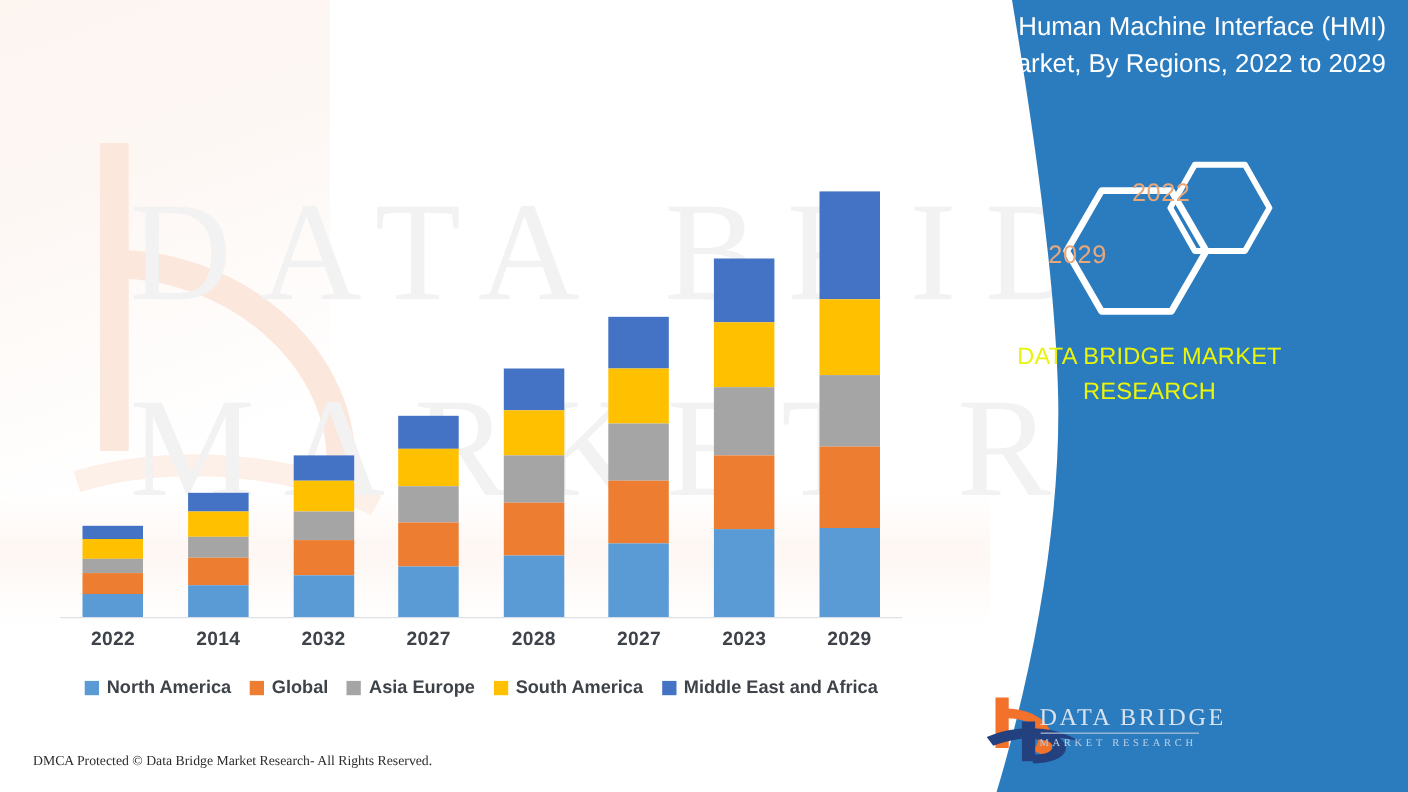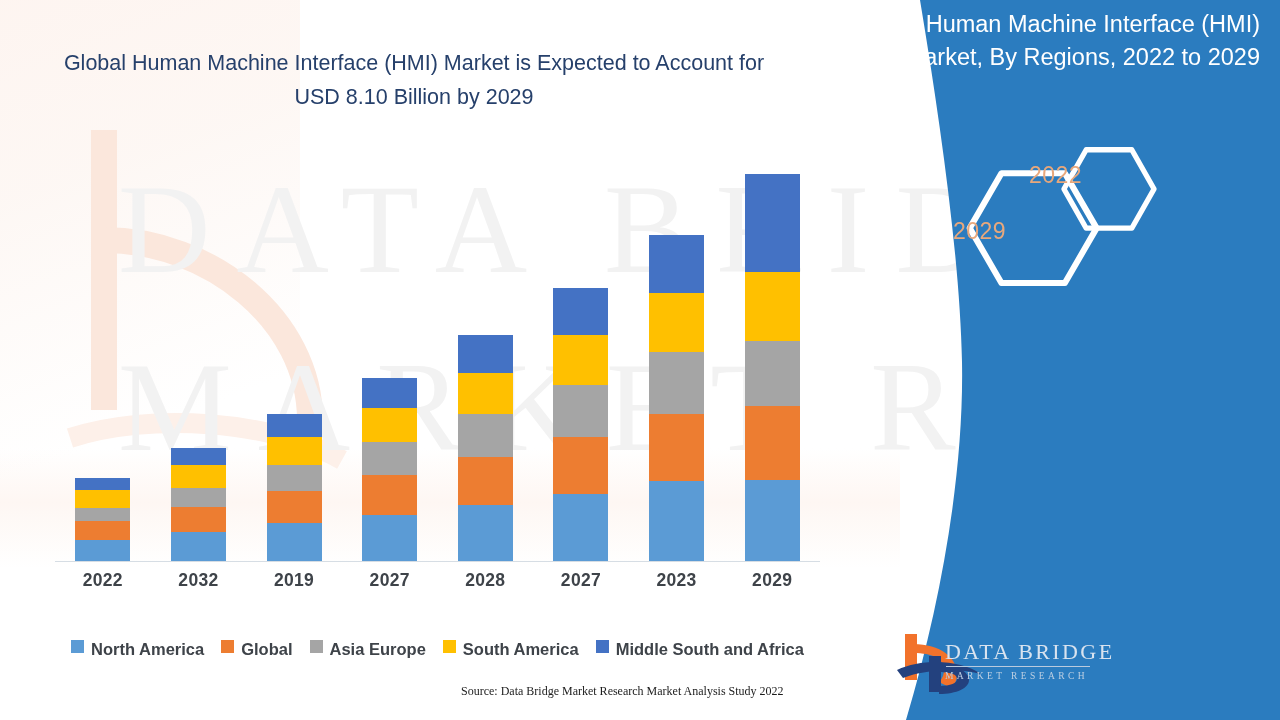--- a/index.html
+++ b/index.html
@@ -81,21 +81,21 @@
   .xlabels{position:absolute;left:55px;top:570px;width:765px;display:flex;}
   .xlab{
     flex:1 1 0;text-align:center;color:#3e4349;
     font-size:17.5px;font-weight:bold;letter-spacing:.3px;
   }
 
   .legend{
     position:absolute;left:55px;top:616px;width:765px;
     display:flex;justify-content:center;align-items:center;gap:17px;
   }
-  .leg-item{display:flex;gap:7px;margin-top:24px;}
+  .leg-item{display:flex;align-items:center;gap:7px;}
   .leg-swatch{width:13px;height:13px;display:block;}
   .leg-text{color:#3e4349;font-size:16.5px;font-weight:bold;white-space:nowrap;}
 
   
   .footer-left{
     position:absolute;left:30px;top:684px;
     font-family:"Liberation Serif", serif;
     font-size:12.5px;color:#2b2b2b;white-space:nowrap;
   }
   .footer-right{
@@ -136,38 +136,41 @@
       <svg width="470" height="720" viewBox="0 0 470 720" aria-hidden="true" style="position:absolute;left:0;top:0;">
 
         <polygon points="170,232 196,187 248,187 274,232 248,277 196,277" transform="translate(-55,0) scale(1.22) translate(6,-45)" fill="none" stroke="#ffffff" stroke-width="5" stroke-linejoin="round"></polygon>
 
         <polygon points="243,186 264,149 307,149 328,186 307,223 264,223" transform="translate(-10,-5) scale(1.06) translate(6,-3)" fill="none" stroke="#ffffff" stroke-width="5" stroke-linejoin="round"></polygon>
       </svg>
       <div class="hex-label" style="left:143px;top:218px;">2029</div>
       <div class="hex-label" style="left:219px;top:162px;">2022</div>
     </div>
 
+    <div class="brand-lines">
+      <div>DATA BRIDGE MARKET</div>
+      <div>RESEARCH</div>
+    </div>
   </div>
 
   <div class="logo-box">
     <svg viewBox="0 0 210 66" width="210" height="66" aria-hidden="true">
       <path d="M10 4 L22 4 L22 50 L10 50 Z" fill="#f2722b"></path>
       <path d="M18 14 C46 14 62 28 62 44 C62 50 60 54 56 58 L44 52 C48 48 49 44 49 40 C49 29 38 23 18 23 Z" fill="#f2722b"></path>
       <path d="M2 40 C28 28 66 30 86 44 C66 38 30 39 8 48 Z" fill="#23417e"></path>
       <path d="M34 26 L46 26 L46 62 L34 62 Z" fill="#23417e"></path>
       <path d="M42 34 C62 34 74 42 74 50 C74 58 62 64 44 64 L44 56 C56 56 62 53 62 49 C62 44 55 42 42 42 Z" fill="#23417e"></path>
     </svg>
   </div>
   <div class="logo-txt">
     <div class="logo-main">DATA BRIDGE</div>
     <div class="logo-rule"></div>
     <div class="logo-sub">MARKET RESEARCH</div>
   </div>
 
-  <div class="headline">Global Human Machine Interface (HMI) Market is Expected to Account for USD 8.10 Billion by 2029</div>
 
   <div class="chart">
     <div class="bars" id="bars">
         <div class="bar-slot">
           <div class="bar">
             <div class="seg" style="height: 21.0279px; background: rgb(91, 155, 213);"></div>
             <div class="seg" style="height: 18.6384px; background: rgb(237, 125, 49);"></div>
             <div class="seg" style="height: 13.3814px; background: rgb(165, 165, 165);"></div>
             <div class="seg" style="height: 17.6826px; background: rgb(255, 192, 0);"></div>
             <div class="seg" style="height: 12.4256px; background: rgb(68, 114, 196);"></div>
@@ -235,22 +238,22 @@
             <div class="seg" style="height: 69.2965px; background: rgb(255, 192, 0);"></div>
             <div class="seg" style="height: 97.9709px; background: rgb(68, 114, 196);"></div>
           </div>
         </div>
       </div>
     <div class="axis-line"></div>
   </div>
 
   <div class="xlabels" id="xlabels">
       <div class="xlab">2022</div>
+      <div class="xlab">2014</div>
       <div class="xlab">2032</div>
-      <div class="xlab">2019</div>
       <div class="xlab">2027</div>
       <div class="xlab">2028</div>
       <div class="xlab">2027</div>
       <div class="xlab">2023</div>
       <div class="xlab">2029</div>
     </div>
 
   <div class="legend" id="legend">
       <div class="leg-item">
         <span class="leg-swatch" style="background: rgb(91, 155, 213);"></span>
@@ -263,19 +266,19 @@
       <div class="leg-item">
         <span class="leg-swatch" style="background: rgb(165, 165, 165);"></span>
         <span class="leg-text">Asia Europe</span>
       </div>
       <div class="leg-item">
         <span class="leg-swatch" style="background: rgb(255, 192, 0);"></span>
         <span class="leg-text">South America</span>
       </div>
       <div class="leg-item">
         <span class="leg-swatch" style="background: rgb(68, 114, 196);"></span>
-        <span class="leg-text">Middle South and Africa</span>
-      </div>
-    </div>
-
-  <div class="footer-right">Source: Data Bridge Market Research Market Analysis Study 2022</div>
+        <span class="leg-text">Middle East and Africa</span>
+      </div>
+    </div>
+
+  <div class="footer-left">DMCA Protected © Data Bridge Market Research- All Rights Reserved.</div>
 
 </div>
 
 </body></html>

